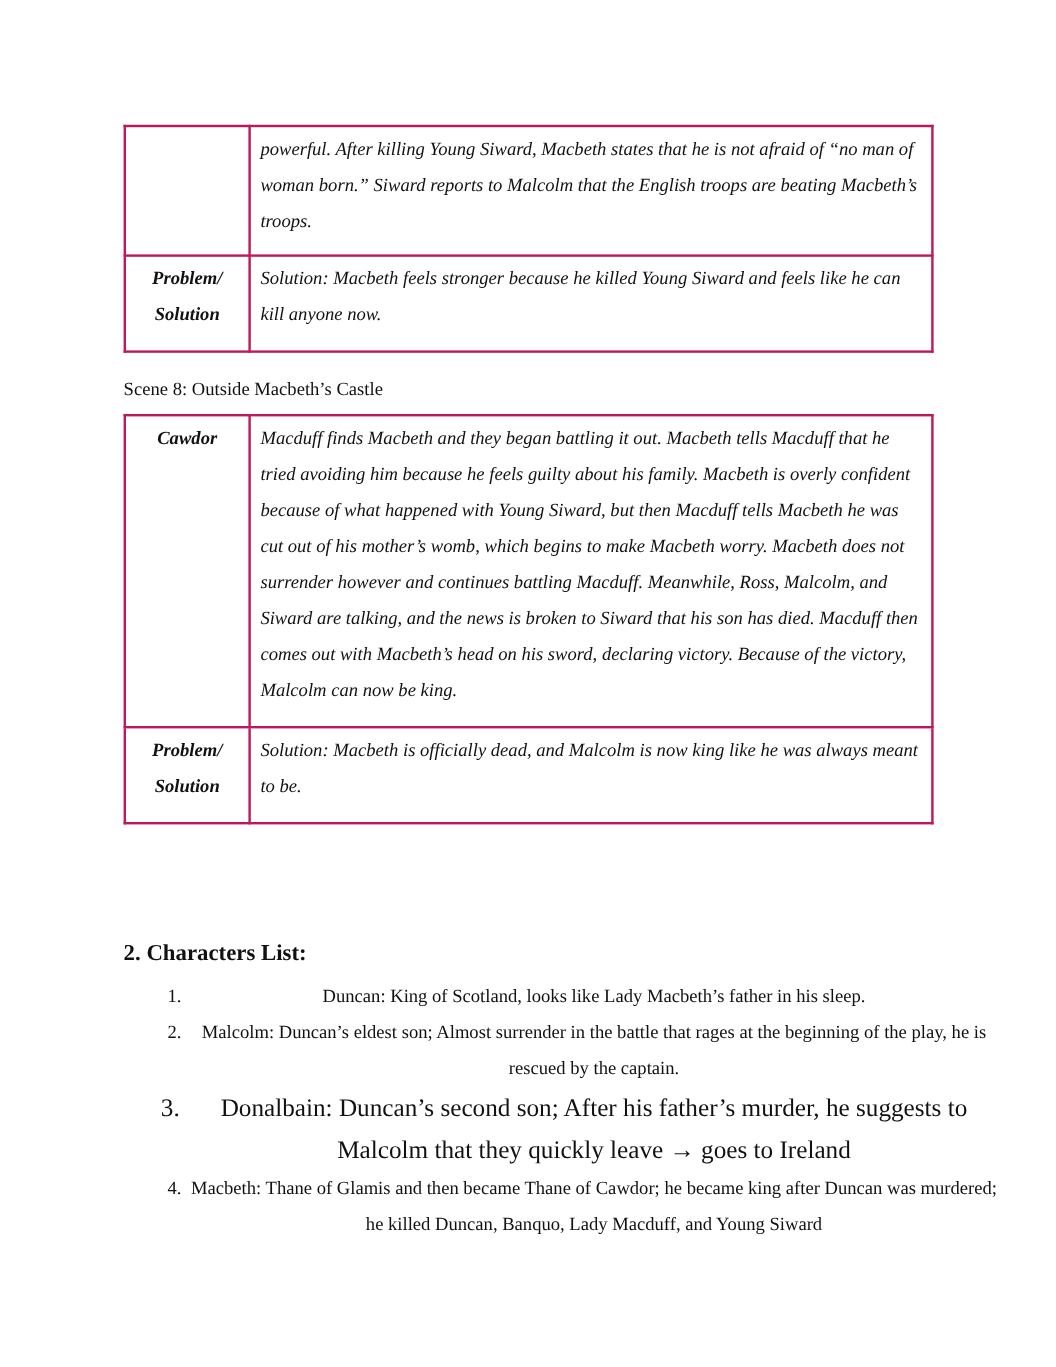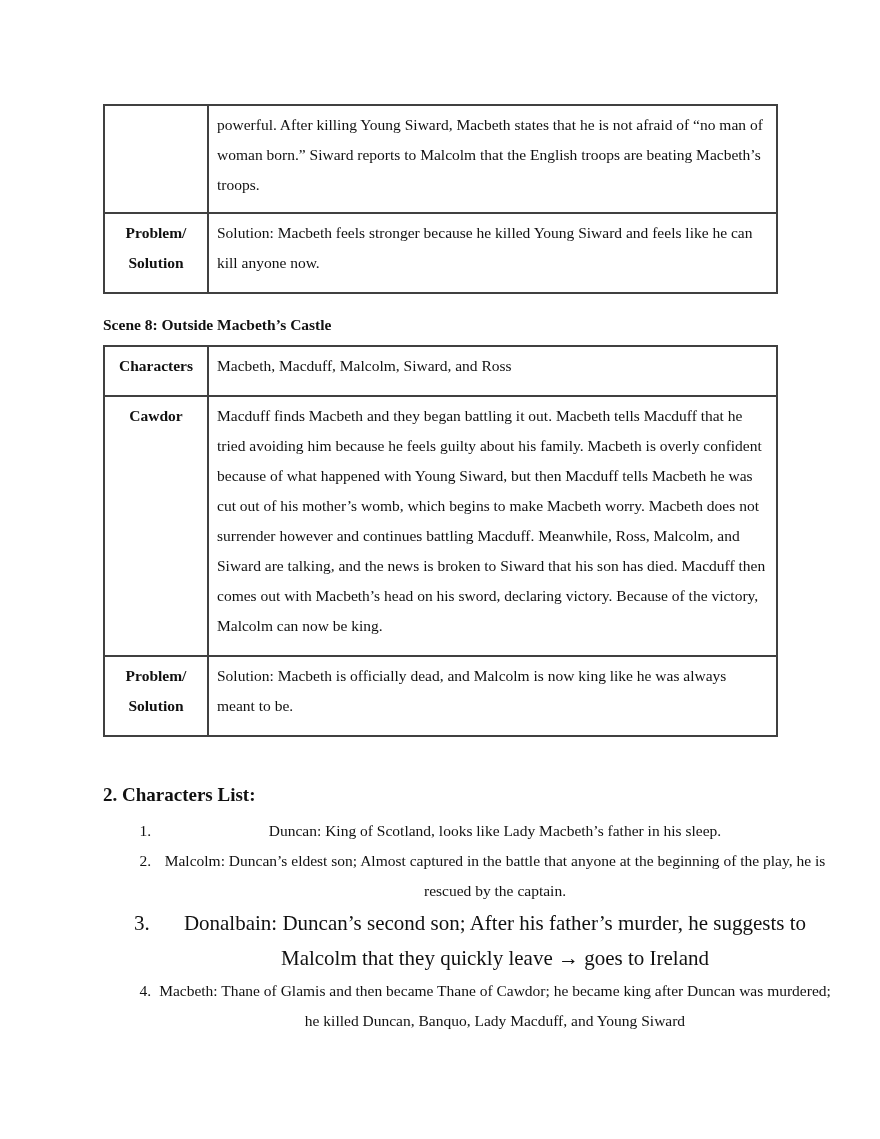--- a/index.html
+++ b/index.html
@@ -6,31 +6,32 @@
   body {
     width: 880px; height: 1139px; position: relative; overflow: hidden;
     font-family: "Liberation Serif", serif; color: #111;
   }
   table.scene {
     position: absolute; left: 103px; width: 675px;
     border-collapse: collapse;
     font-size: 15.5px;
   }
   table.scene td {
-    border: 2px solid #404040;
+    border: 2px solid #be185d;
     vertical-align: top;
     line-height: 30px;
     padding: 4px 8px 14px 8px;
+    font-style: italic;
   }
   table.scene td.label { width: 86px; font-weight: bold; text-align: center; }
   #t1 { top: 104px; }
   #t2 { top: 345px; }
   .scene-heading {
     position: absolute; left: 103px; top: 316px;
-    font-weight: bold; font-size: 15.5px;
+    font-weight: normal; font-size: 15.5px;
   }
   .section-heading {
     position: absolute; left: 103px; top: 784px;
     font-weight: bold; font-size: 19px;
   }
   ol.char-list {
     position: absolute; left: 103px; top: 816px; width: 680px;
     margin: 0; padding: 0 0 0 52px;
     font-size: 15.5px; line-height: 30px; text-align: center;
   }
@@ -50,35 +51,31 @@
     <td class="label">Problem/ Solution</td>
     <td>Solution: Macbeth feels stronger because he killed Young Siward and feels like he can kill anyone now.</td>
   </tr>
 </tbody>
   </table>
 
 <div class="scene-heading">Scene 8: Outside Macbeth’s Castle</div>
 
 <table class="scene" id="t2">
   <tbody>
-      <tr>
-    <td class="label">Characters</td>
-    <td>Macbeth, Macduff, Malcolm, Siward, and Ross</td>
-  </tr>
   <tr>
     <td class="label">Cawdor</td>
     <td>Macduff finds Macbeth and they began battling it out. Macbeth tells Macduff that he tried avoiding him because he feels guilty about his family. Macbeth is overly confident because of what happened with Young Siward, but then Macduff tells Macbeth he was cut out of his mother’s womb, which begins to make Macbeth worry. Macbeth does not surrender however and continues battling Macduff. Meanwhile, Ross, Malcolm, and Siward are talking, and the news is broken to Siward that his son has died. Macduff then comes out with Macbeth’s head on his sword, declaring victory. Because of the victory, Malcolm can now be king.</td>
   </tr>
   <tr>
     <td class="label">Problem/ Solution</td>
     <td>Solution: Macbeth is officially dead, and Malcolm is now king like he was always meant to be.</td>
   </tr>
 </tbody>
   </table>
 
 <div class="section-heading">2. Characters List:</div>
 
 <ol class="char-list">
   <li>Duncan: King of Scotland, looks like  Lady Macbeth’s father in his sleep.</li>
-  <li>Malcolm: Duncan’s eldest son;  Almost captured in the battle that anyone at the beginning of the play, he is rescued by the captain.</li>
+  <li>Malcolm: Duncan’s eldest son;  Almost surrender in the battle that rages at the beginning of the play, he is rescued by the captain.</li>
   <li class="alt">Donalbain: Duncan’s second son;  After his father’s murder, he suggests to Malcolm that they quickly leave → goes to Ireland</li>
   <li>Macbeth: Thane of Glamis and then became Thane of Cawdor; he became king after Duncan was murdered; he killed Duncan, Banquo, Lady Macduff, and Young Siward</li>
 </ol>
 
 </body></html>

